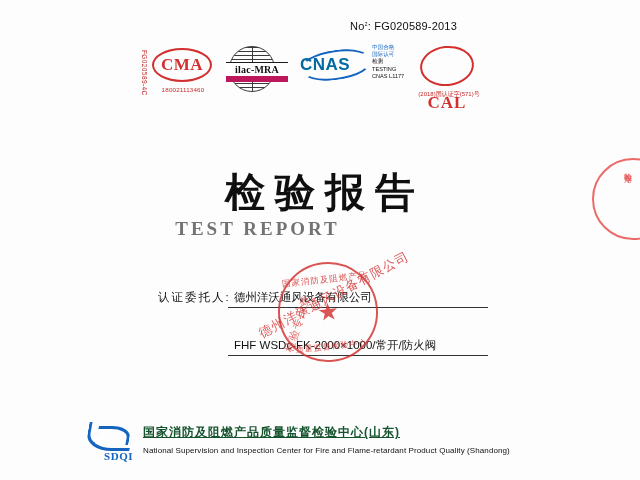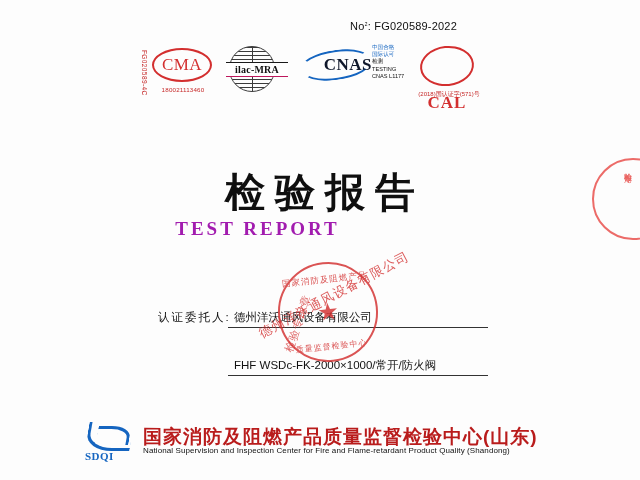--- a/index.html
+++ b/index.html
@@ -75,21 +75,21 @@
     border: 2.4px solid #d32f2f;
     border-radius: 50%;
     box-sizing: border-box;
   }
   .cma .txt {
     position: absolute;
     left: 0; top: 11px;
     width: 60px;
     text-align: center;
     font-family: "Liberation Serif", serif;
-    font-weight: normal;
+    font-weight: bold;
     font-size: 17px;
     color: #d32f2f;
     letter-spacing: 0.5px;
   }
   .cma .code {
     position: absolute;
     left: -3px; top: 42px;
     width: 68px;
     text-align: center;
     font-size: 6.2px;
@@ -122,21 +122,21 @@
     left: 50%; top: 0;
     width: 1px; height: 100%;
     background: #1a1a1a;
   }
   .ilac .band {
     position: absolute;
     left: 0px; top: 18px;
     width: 62px; height: 13px;
     background: #ffffff;
     border-top: 1px solid #1a1a1a;
-    border-bottom: 1px solid #be185d;
+    border-bottom: 6px solid #be185d;
     text-align: center;
     font-family: "Liberation Serif", serif;
     font-weight: bold;
     font-size: 10px;
     line-height: 13px;
     color: #111;
     letter-spacing: 0.2px;
   }
 
   
@@ -155,25 +155,25 @@
     border-radius: 50%;
     border-left-color: transparent;
     border-right-color: transparent;
     transform: rotate(-8deg);
     box-sizing: border-box;
   }
   .cnas .txt {
     position: absolute;
     left: 0; top: 9px;
     width: 72px;
-    text-align: right;
-    font-family: Liberation Serif, serif;
+    text-align: left;
+    font-family: Liberation Sans, sans-serif;
     font-weight: bold;
     font-size: 17px;
-    color: #0f172a;
+    color: #0369a1;
     letter-spacing: 0.5px;
   }
   .cnas-side {
     position: absolute;
     left: 232px;
     top: 0px;
     width: 40px;
     font-size: 5.6px;
     line-height: 7.2px;
     color: #111;
@@ -236,28 +236,28 @@
   .title-en {
     position: absolute;
     top: 218px;
     left: 0;
     width: 512px;
     text-align: center;
     font-family: "Liberation Serif", serif;
     font-weight: bold;
     font-size: 19px;
     letter-spacing: 3px;
-    color: #a21caf;
+    color: #737373;
     text-indent: 3px;
   }
 
   
   .fields {
     position: absolute;
-    top: 308px;
+    top: 288px;
     left: 158px;
     width: 330px;
   }
   .field-row {
     position: relative;
     height: 30px;
     margin-bottom: 18px;
   }
   .field-label {
     position: absolute;
@@ -404,54 +404,55 @@
     width: 30px; height: 16px;
     border-top: 3px solid #1565c0;
     border-right: 3px solid #1565c0;
     border-radius: 0 60% 0 0;
     transform: skewX(-10deg);
   }
   .sdqi-logo .name {
     position: absolute;
     left: 0; top: 28px;
     width: 48px;
-    text-align: left;
+    text-align: right;
     font-family: "Liberation Serif", serif;
     font-weight: bold;
     font-size: 11px;
     color: #1565c0;
     letter-spacing: 0.5px;
   }
   .footer-cn {
     position: absolute;
     left: 58px;
     top: 6px;
-    font-size: 19px;
-    font-weight: bold;
-    letter-spacing: 1px;
-    color: #b91c1c;
-    white-space: nowrap;
+    font-size: 12px;
+    font-weight: bold;
+    letter-spacing: 1px;
+    color: #14532d;
+    white-space: nowrap;
+    text-decoration: underline;
   }
   .footer-en {
     position: absolute;
     left: 58px;
     top: 28px;
     font-size: 8px;
     color: #111;
     letter-spacing: 0.1px;
     white-space: nowrap;
   }
 </style>
 </head>
 <body>
 
 <div class="page">
 
   <div class="report-no">
-    <span>No</span><span class="sup">₂</span><span>: FG020589-2022</span>
+    <span>No</span><span class="sup">₂</span><span>: FG020589-2013</span>
   </div>
 
   <div class="logo-strip">
 
     <div class="side-code">FG020589-4C</div>
 
     <div class="cma">
       <div class="ellipse"></div>
       <div class="txt">CMA</div>
       <div class="code">180021113460</div>

